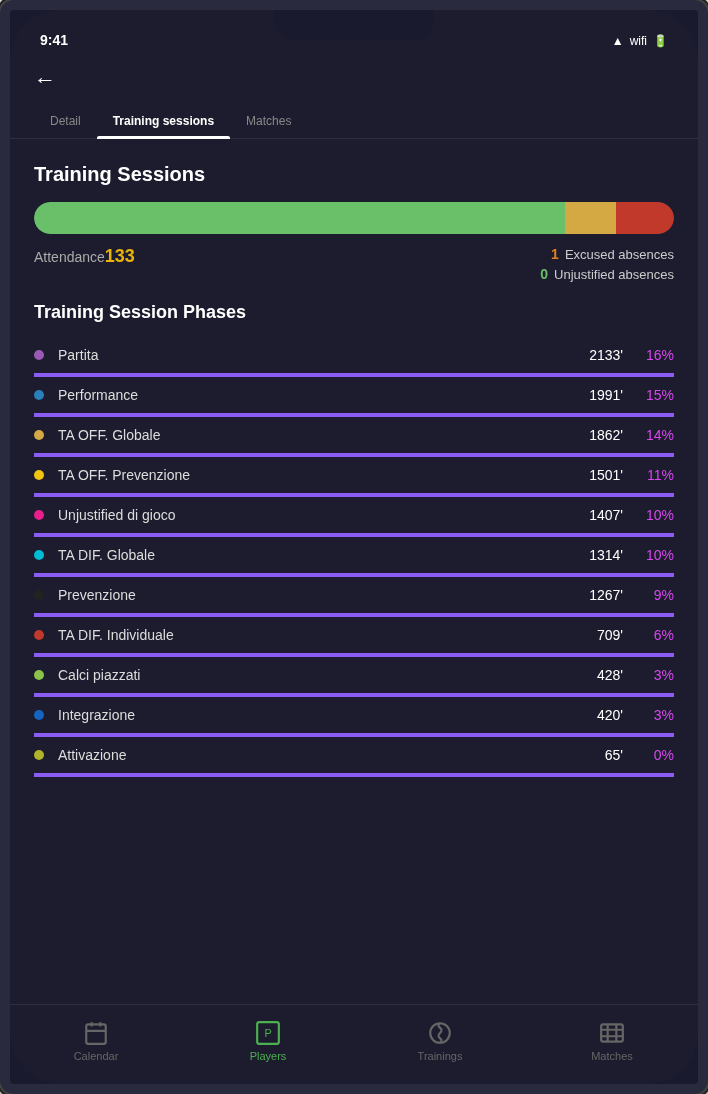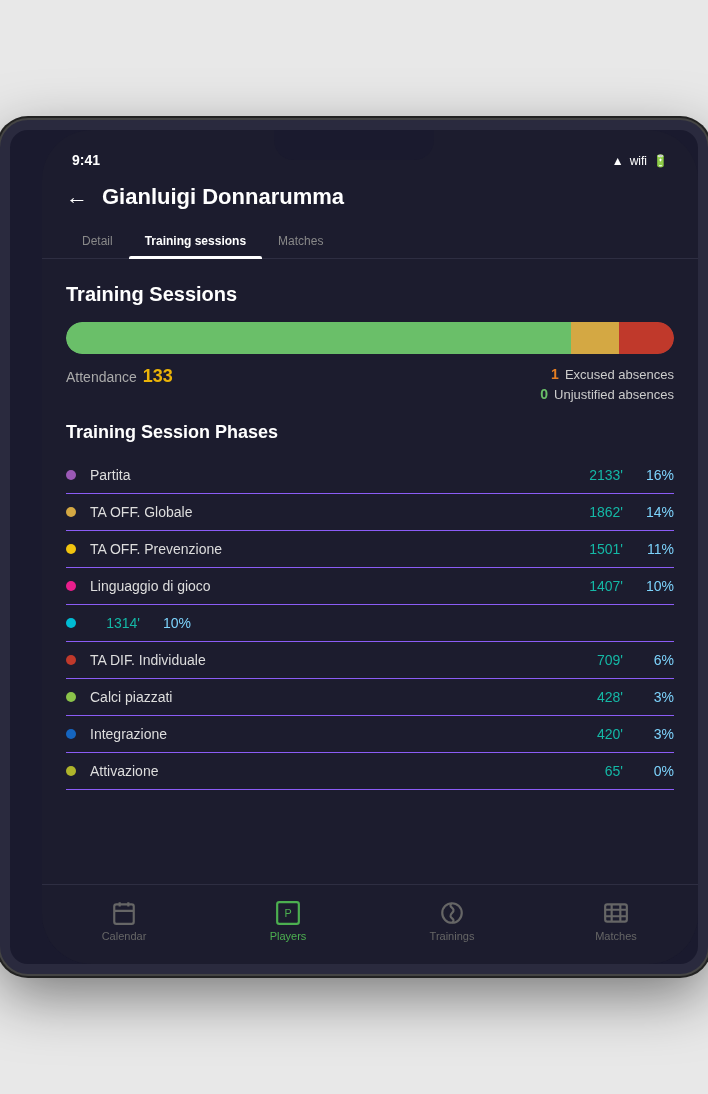--- a/index.html
+++ b/index.html
@@ -7,33 +7,32 @@
       background: #e8e8e8;
       display: flex;
       justify-content: center;
       align-items: center;
       min-height: 100vh;
       font-family: -apple-system, BlinkMacSystemFont, 'Segoe UI', sans-serif;
     }
 
     .phone-frame {
       width: 708px;
-      height: 854px;
+      height: 1094px;
       background: #1a1a2e;
-      border-radius: 28px;
+      border-radius: 14px;
       border: 10px solid #2a2a3e;
       box-shadow:
         0 0 0 2px #444,
         0 0 0 4px #222,
         0 20px 60px rgba(0,0,0,0.5);
       position: relative;
       overflow: hidden;
       display: flex;
       flex-direction: column;
-      padding-left: 32px;
     }
 
     
     .notch {
       position: absolute;
       top: 0;
       left: 50%;
       transform: translateX(-50%);
       width: 160px;
       height: 30px;
@@ -165,21 +164,20 @@
 
     
     .stats-row {
       display: flex;
       justify-content: space-between;
       margin-bottom: 20px;
     }
     .stat-left {
       display: flex;
       align-items: baseline;
-      gap: 6px;
     }
     .stat-label {
       color: #aaa;
       font-size: 14px;
     }
     .stat-value {
       color: #eab308;
       font-size: 18px;
       font-weight: 700;
     }
@@ -208,43 +206,43 @@
       color: #fff;
       font-size: 18px;
       font-weight: 700;
       margin-bottom: 14px;
     }
 
     .phase-row {
       display: flex;
       align-items: center;
       padding: 10px 0;
-      border-bottom: 1px solid #8b5cf6;
+      border-bottom: 4px solid #8b5cf6;
     }
     .dot {
       width: 10px;
       height: 10px;
       border-radius: 50%;
       margin-right: 14px;
       flex-shrink: 0;
     }
     .phase-name {
       color: #ddd;
       font-size: 14px;
       flex: 1;
     }
     .phase-time {
-      color: #14b8a6;
+      color: #ffffff;
       font-size: 14px;
       width: 50px;
       text-align: right;
       margin-right: 16px;
     }
     .phase-pct {
-      color: #7dd3fc;
+      color: #d946ef;
       font-size: 14px;
       width: 35px;
       text-align: right;
     }
 
     
     .bottom-nav {
       height: 80px;
       background: #1c1c2e;
       border-top: 1px solid #2e2e42;
@@ -288,21 +286,20 @@
       <span class="status-time">9:41</span>
       <div class="status-icons">
         <span class="status-icon">▲</span>
         <span class="status-icon">wifi</span>
         <span class="status-icon">🔋</span>
       </div>
     </div>
 
     <div class="header">
       <span class="back-btn">←</span>
-      <span class="header-title">Gianluigi Donnarumma</span>
     </div>
 
     <div class="tabs">
       <div class="tab">
         <span>Detail</span>
       </div>
       <div class="tab active">
         <span>Training sessions</span>
       </div>
       <div class="tab">
@@ -340,41 +337,54 @@
       <div class="phases-title">Training Session Phases</div>
 
       <div id="phases-list">
           <div class="phase-row">
       <span class="dot" style="background:#9b59b6;"></span>
       <span class="phase-name">Partita</span>
       <span class="phase-time">2133'</span>
       <span class="phase-pct">16%</span>
     </div>
           <div class="phase-row">
+      <span class="dot" style="background:#2980b9;"></span>
+      <span class="phase-name">Performance</span>
+      <span class="phase-time">1991'</span>
+      <span class="phase-pct">15%</span>
+    </div>
+          <div class="phase-row">
       <span class="dot" style="background:#d4a843;"></span>
       <span class="phase-name">TA OFF. Globale</span>
       <span class="phase-time">1862'</span>
       <span class="phase-pct">14%</span>
     </div>
           <div class="phase-row">
       <span class="dot" style="background:#f1c40f;"></span>
       <span class="phase-name">TA OFF. Prevenzione</span>
       <span class="phase-time">1501'</span>
       <span class="phase-pct">11%</span>
     </div>
           <div class="phase-row">
       <span class="dot" style="background:#e91e8c;"></span>
-      <span class="phase-name">Linguaggio di gioco</span>
+      <span class="phase-name">Unjustified di gioco</span>
       <span class="phase-time">1407'</span>
       <span class="phase-pct">10%</span>
     </div>
           <div class="phase-row">
       <span class="dot" style="background:#00bcd4;"></span>
+      <span class="phase-name">TA DIF. Globale</span>
       <span class="phase-time">1314'</span>
       <span class="phase-pct">10%</span>
+    </div>
+          <div class="phase-row">
+      <span class="dot" style="background:#222;"></span>
+      <span class="phase-name">Prevenzione</span>
+      <span class="phase-time">1267'</span>
+      <span class="phase-pct">9%</span>
     </div>
           <div class="phase-row">
       <span class="dot" style="background:#c0392b;"></span>
       <span class="phase-name">TA DIF. Individuale</span>
       <span class="phase-time">709'</span>
       <span class="phase-pct">6%</span>
     </div>
           <div class="phase-row">
       <span class="dot" style="background:#8bc34a;"></span>
       <span class="phase-name">Calci piazzati</span>

